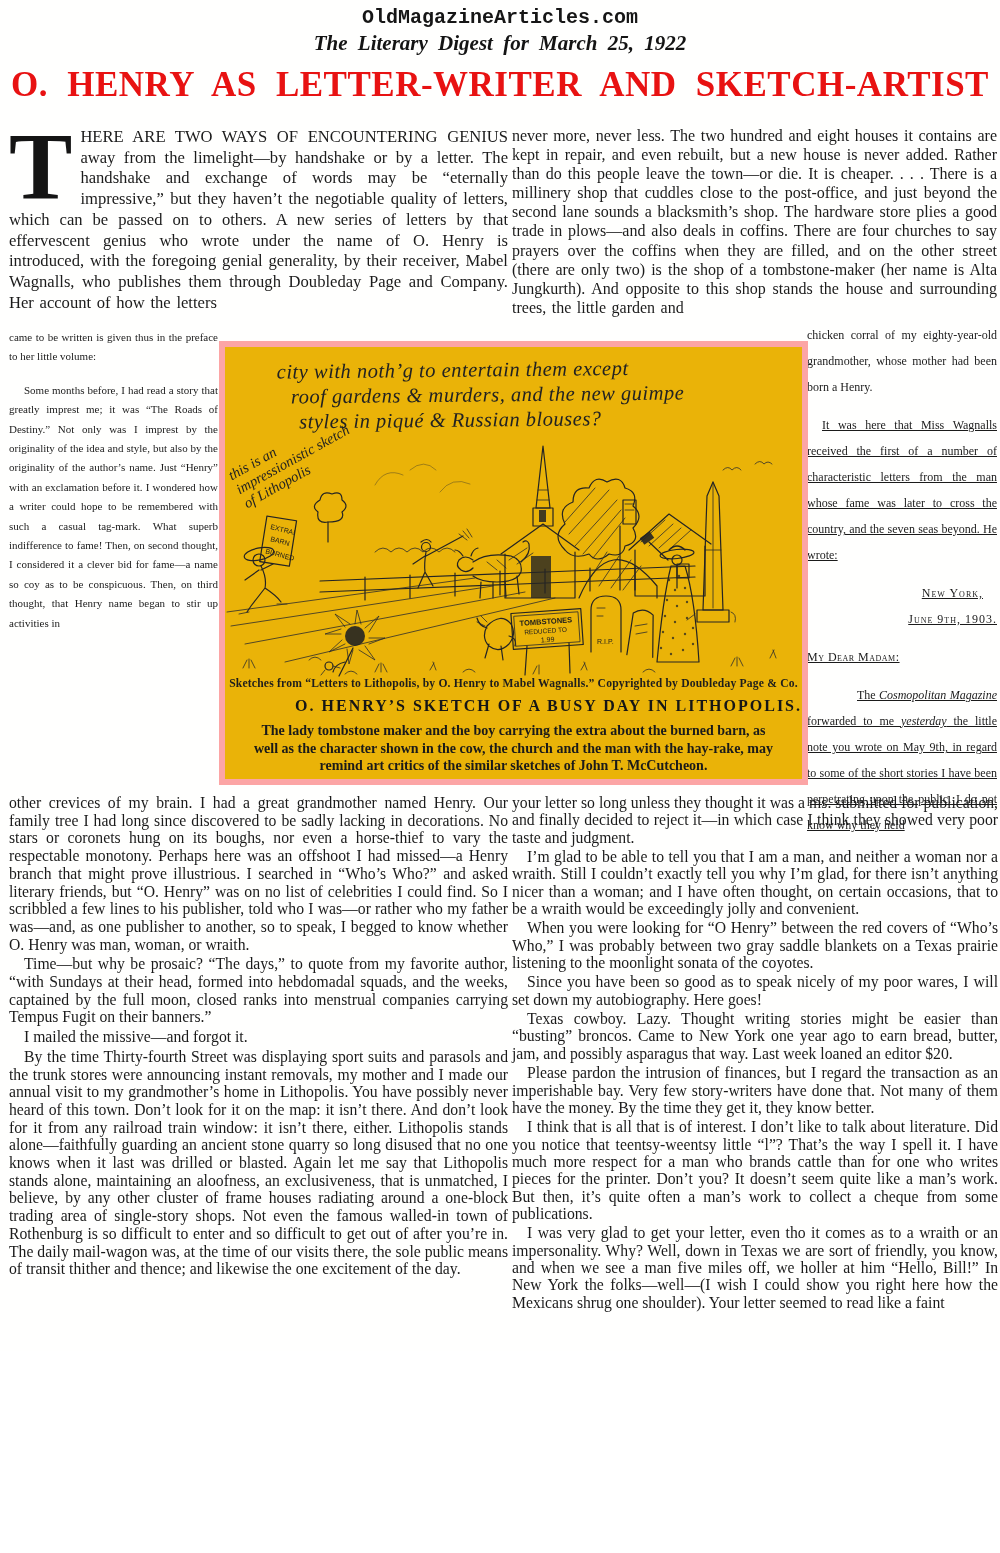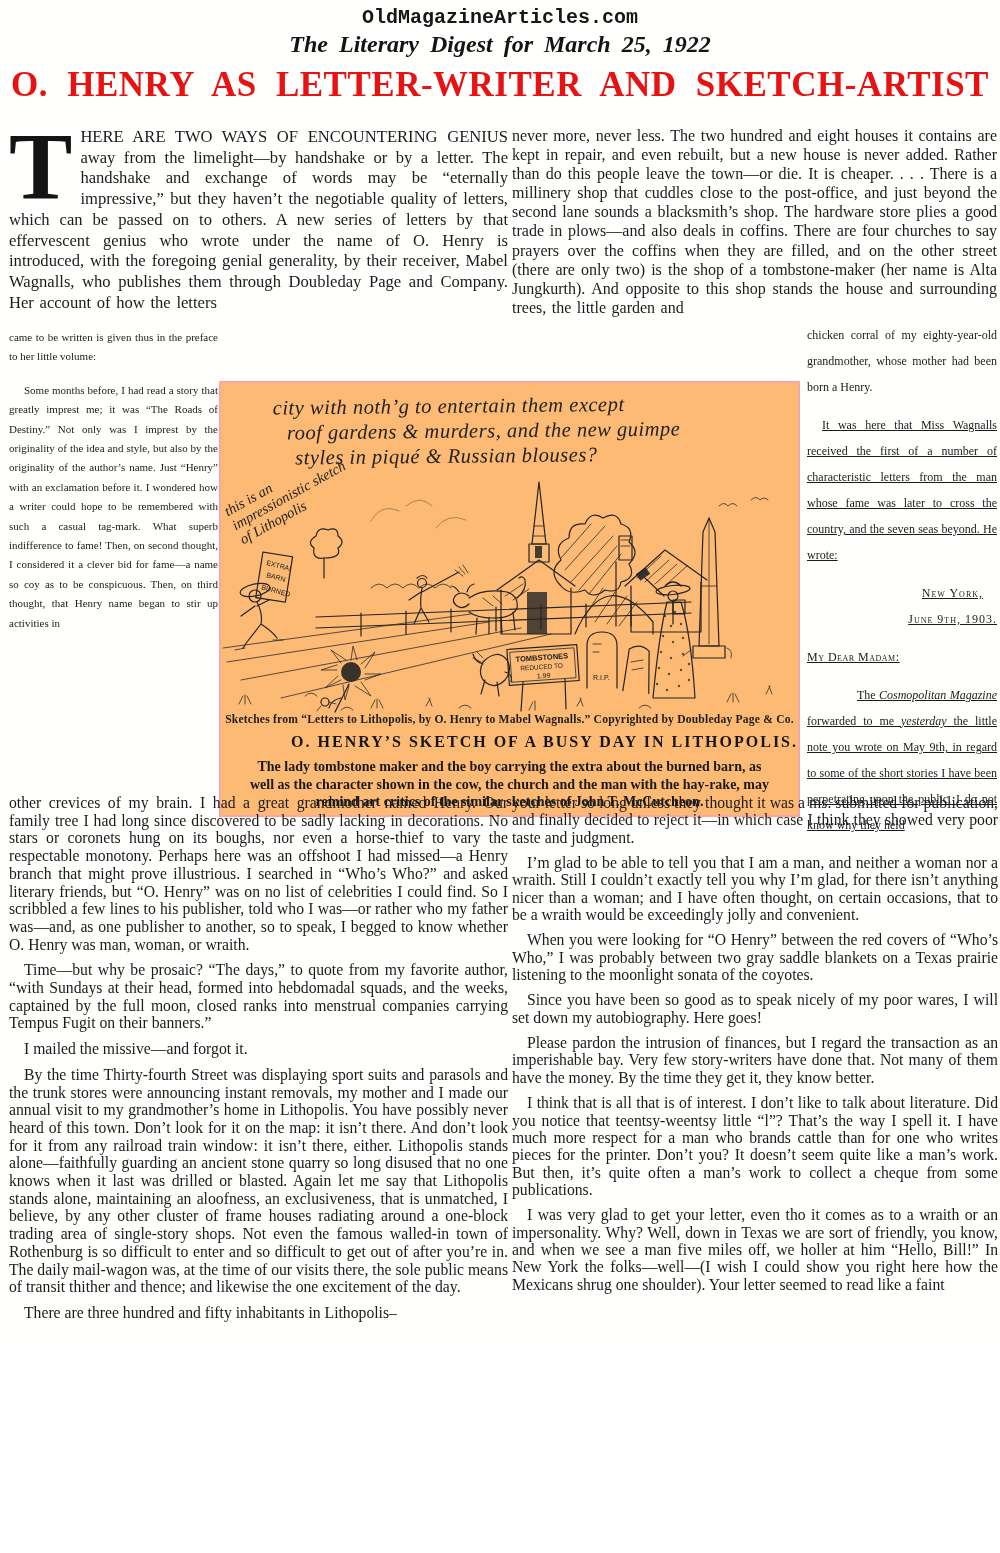--- a/index.html
+++ b/index.html
@@ -4,47 +4,47 @@
 <style>
   html,body{margin:0;padding:0;background:#ffffff;}
   .page{position:relative;width:1000px;height:1351px;margin:0 auto;background:#fffffe;
         font-family:"Liberation Serif","DejaVu Serif",serif;color:#1b1b1b;overflow:hidden;}
 
   
   .site-head{position:absolute;top:6px;left:0;width:100%;text-align:center;
              font-family:"Liberation Mono","DejaVu Sans Mono",monospace;
              font-size:20px;font-weight:700;color:#161616;}
   .journal-line{position:absolute;top:31px;left:0;width:100%;text-align:center;
-                font-style:italic;font-weight:600;font-size:24px;word-spacing:5px;color:#141414;}
+                font-style:italic;font-weight:600;font-size:21px;word-spacing:5px;color:#141414;}
   .article-title{position:absolute;top:64px;left:0;width:100%;text-align:center;
                  font-size:35px;font-weight:700;color:#e81212;letter-spacing:.5px;word-spacing:10px;
                  transform:scaleY(1.05);}
 
   
   .region{position:absolute;text-align:justify;}
   .region p{margin:0;}
-  .region p + p{margin-top:8px;}
+  .region p + p{margin-top:2px;}
   .ind{text-indent:15px;}
   .col-intro{left:9px;top:127px;width:499px;font-size:16.6px;line-height:20.7px;word-spacing:1.5px;}
   .dropcap{float:left;font-size:95px;line-height:76px;padding:2px 8px 0 0;font-weight:600;color:#141414;}
   .col-right-top{left:512px;top:126px;width:485px;font-size:16px;line-height:19.1px;word-spacing:1.5px;}
   .col-left-narrow{left:9px;top:328px;width:209px;font-size:11px;line-height:19.4px;}
   .col-left-narrow p + p{margin-top:14px;}
   .col-right-narrow{left:807px;top:322px;width:190px;font-size:12px;line-height:26px;}
   .col-right-narrow p + p{margin-top:12px;text-decoration:underline;}
   .col-left-lower{left:9px;top:794px;width:499px;font-size:15.7px;line-height:17.7px;}
   .col-right-lower{left:512px;top:794px;width:486px;font-size:15.7px;line-height:17.35px;}
   .dateline{ text-align:right;font-variant:small-caps;letter-spacing:1px;}
   .dateline .city{padding-right:14px;display:block;}
   .salutation{font-variant:small-caps;letter-spacing:.5px;}
   .letter-open{text-indent:50px;}
   .em{font-style:italic;}
 
   
-  .figure{position:absolute;left:219px;top:341px;width:577px;height:432px;border:2px solid #fca5a5;background:#fdba74;margin-top:40px;}
+  .figure{position:absolute;left:219px;top:341px;width:577px;height:432px;border:6px solid #fca5a5;background:#eab308;}
   .handwriting{position:absolute;top:10px;left:52px;width:500px;
                font-style:italic;font-size:20.5px;line-height:25px;color:#222;
                transform:rotate(-.6deg);letter-spacing:.5px;}
   .handwriting div{white-space:nowrap;}
   .hw2{padding-left:14px;}
   .hw3{padding-left:22px;}
   .margin-note{position:absolute;left:4px;top:88px;width:128px;font-style:italic;font-size:14.5px;
                line-height:16px;color:#222;transform:rotate(-29deg);}
   .sketch{position:absolute;left:0;top:83px;width:577px;height:247px;}
   .fig-credit{position:absolute;top:330px;left:0;width:100%;text-align:center;
@@ -276,28 +276,28 @@
     <div class="fig-credit">Sketches from “Letters to Lithopolis, by O. Henry to Mabel Wagnalls.”  Copyrighted by Doubleday Page &amp; Co.</div>
     <div class="fig-title">O. HENRY’S SKETCH OF A BUSY DAY IN LITHOPOLIS.</div>
     <div class="fig-desc">The lady tombstone maker and the boy carrying the extra about the burned barn, as well as the character shown in the cow, the church and the man with the hay-rake, may remind art critics of the similar sketches of John T. McCutcheon.</div>
   </div>
 
   <div class="region col-left-lower">
     <p>other crevices of my brain.  I had a great grandmother named Henry.  Our family tree I had long since discovered to be sadly lacking in decorations.  No stars or coronets hung on its boughs, nor even a horse-thief to vary the respectable monotony.  Perhaps here was an offshoot I had missed—a Henry branch that might prove illustrious.  I searched in “Who’s Who?” and asked literary friends, but “O. Henry” was on no list of celebrities I could find.  So I scribbled a few lines to his publisher, told who I was—or rather who my father was—and, as one publisher to another, so to speak, I begged to know whether O. Henry was man, woman, or wraith.</p>
     <p class="ind">Time—but why be prosaic?  “The days,” to quote from my favorite author, “with Sundays at their head, formed into hebdomadal squads, and the weeks, captained by the full moon, closed ranks into menstrual companies carrying Tempus Fugit on their banners.”</p>
     <p class="ind">I mailed the missive—and forgot it.</p>
     <p class="ind">By the time Thirty-fourth Street was displaying sport suits and parasols and the trunk stores were announcing instant removals, my mother and I made our annual visit to my grandmother’s home in Lithopolis.  You have possibly never heard of this town.  Don’t look for it on the map: it isn’t there.  And don’t look for it from any railroad train window: it isn’t there, either.  Lithopolis stands alone—faithfully guarding an ancient stone quarry so long disused that no one knows when it last was drilled or blasted.  Again let me say that Lithopolis stands alone, maintaining an aloofness, an exclusiveness, that is unmatched, I believe, by any other cluster of frame houses radiating around a one-block trading area of single-story shops.  Not even the famous walled-in town of Rothenburg is so difficult to enter and so difficult to get out of after you’re in.  The daily mail-wagon was, at the time of our visits there, the sole public means of transit thither and thence; and likewise the one excitement of the day.</p>
-    <p class="ind">There are three hundred and fifty inhabitants in Lithopolis–</p>
   </div>
 
   <div class="region col-right-lower">
     <p>your letter so long unless they thought it was a ms. submitted for publication, and finally decided to reject it—in which case I think they showed very poor taste and judgment.</p>
     <p class="ind">I’m glad to be able to tell you that I am a man, and neither a woman nor a wraith.  Still I couldn’t exactly tell you why I’m glad, for there isn’t anything nicer than a woman; and I have often thought, on certain occasions, that to be a wraith would be exceedingly jolly and convenient.</p>
     <p class="ind">When you were looking for “O Henry” between the red covers of “Who’s Who,” I was probably between two gray saddle blankets on a Texas prairie listening to the moonlight sonata of the coyotes.</p>
     <p class="ind">Since you have been so good as to speak nicely of my poor wares, I will set down my autobiography.  Here goes!</p>
+    <p class="ind">Texas cowboy.  Lazy.  Thought writing stories might be easier than “busting” broncos.  Came to New York one year ago to earn bread, butter, jam, and possibly asparagus that way. Last week loaned an editor $20.</p>
     <p class="ind">Please pardon the intrusion of finances, but I regard the transaction as an imperishable bay.  Very few story-writers have done that.  Not many of them have the money.  By the time they get it, they know better.</p>
     <p class="ind">I think that is all that is of interest.  I don’t like to talk about literature.  Did you notice that teentsy-weentsy little “l”? That’s the way I spell it.  I have much more respect for a man who brands cattle than for one who writes pieces for the printer. Don’t you?  It doesn’t seem quite like a man’s work.  But then, it’s quite often a man’s work to collect a cheque from some publications.</p>
     <p class="ind">I was very glad to get your letter, even tho it comes as to a wraith or an impersonality.  Why?  Well, down in Texas we are sort of friendly, you know, and when we see a man five miles off, we holler at him “Hello, Bill!”  In New York the folks—well—(I wish I could show you right here how the Mexicans shrug one shoulder).  Your letter seemed to read like a faint</p>
   </div>
 
   <div class="footer-watermark">OldMagazineArticles.com</div>
 
 </div>
 
 </body></html>

